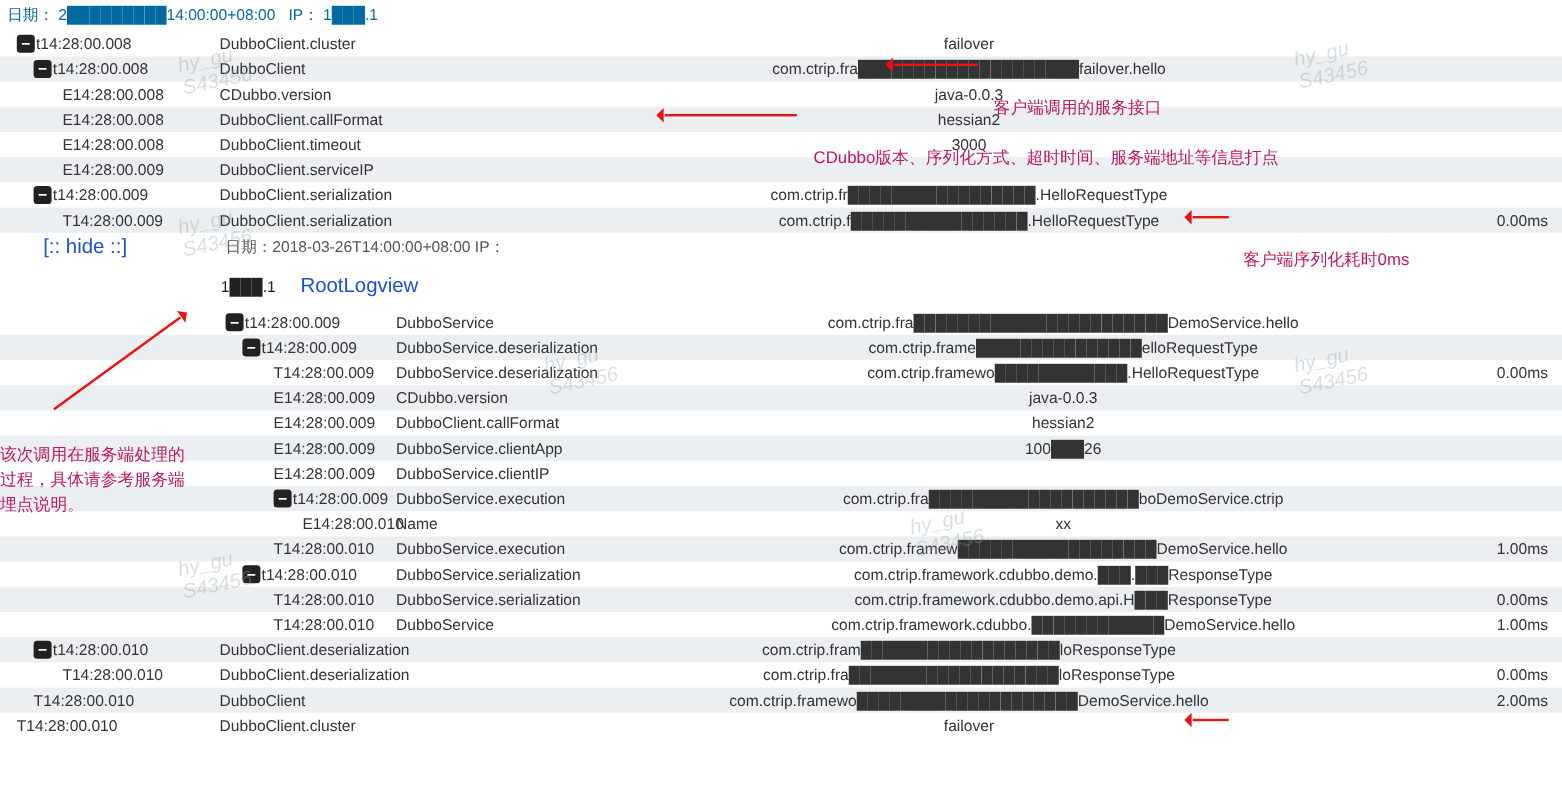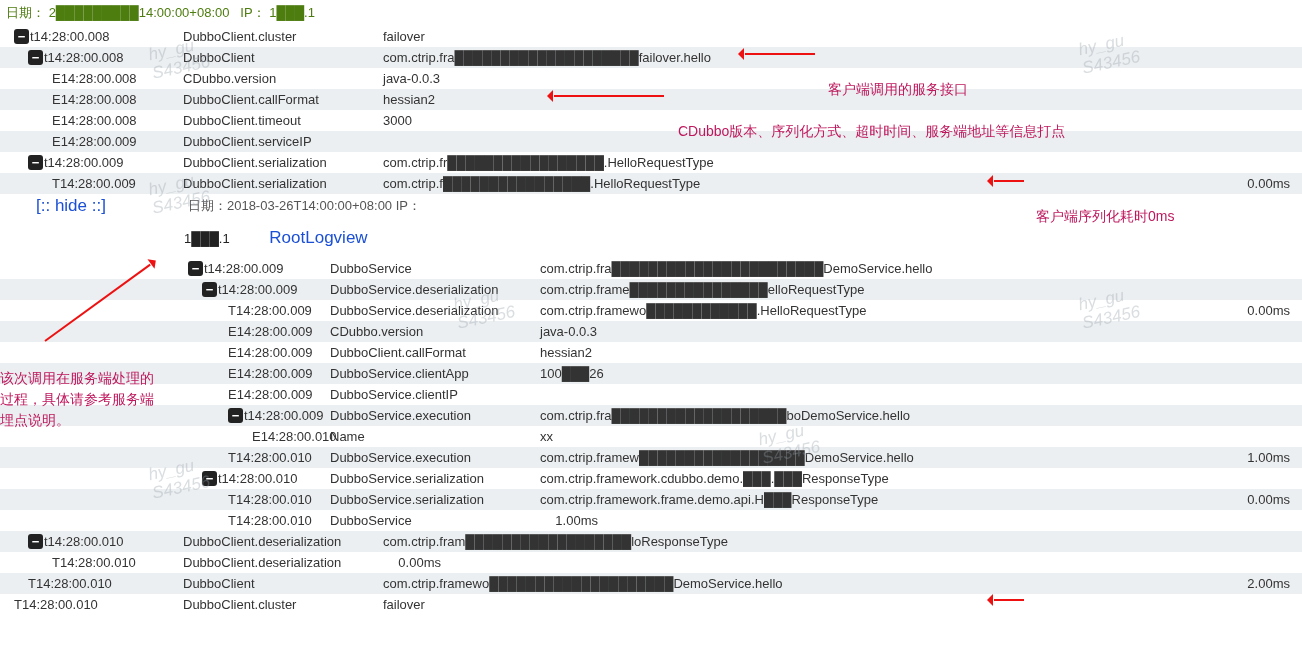--- a/index.html
+++ b/index.html
@@ -6,34 +6,34 @@
     body {
       font-family: Arial, "Helvetica Neue", sans-serif;
       font-size: 13px;
       color: #333;
       background: #fff;
       width: 1302px;
       position: relative;
     }
     .header {
       padding: 4px 6px;
-      color: #4d7c0f;
+      color: #0369a1;
       font-size: 13px;
     }
     .row {
       display: flex;
       align-items: center;
       height: 21px;
       padding: 0 0 0 0;
       white-space: nowrap;
     }
     .row.alt { background: #eceff1; }
     .col-time { width: 183px; display: flex; align-items: center; }
     .col-name { width: 200px; }
-    .col-value { flex: 1; }
+    .col-value { flex: 1; text-align: center; }
     .col-ms { width: 70px; text-align: right; padding-right: 12px; }
     
     
     .indent-0 .col-time { padding-left: 14px; }
     .indent-1 .col-time { padding-left: 28px; }
     .indent-2 .col-time { padding-left: 52px; }
     
     .nested .col-time { width: 330px; }
     .nested .col-name { width: 210px; }
     .nested .indent-0 .col-time { padding-left: 188px; }
@@ -62,21 +62,21 @@
       font-size: 17px;
     }
     .ip-line {
       padding: 10px 0 10px 184px;
       color: #222;
       font-size: 13px;
     }
     .rootlog {
       color: #1a4fd6;
       font-size: 17px;
-      margin-left: 36px;
+      margin-left: 17px;
       cursor: pointer;
     }
     
     
     .anno {
       position: absolute;
       color: #be185d;
       font-size: 14px;
       white-space: nowrap;
       margin-top: 36px;
@@ -267,21 +267,21 @@
       </div>
       <div class="col-name">DubboService.clientIP</div>
       <div class="col-ms"></div>
     </div>
     <div class="row indent-2 alt">
       <div class="col-time">
         <span class="toggle">−</span>
         <span>t14:28:00.009</span>
       </div>
       <div class="col-name">DubboService.execution</div>
-      <div class="col-value">com.ctrip.fra███████████████████boDemoService.hello</div>
+      <div class="col-value">com.ctrip.fra███████████████████boDemoService.ctrip</div>
       <div class="col-ms"></div>
     </div>
     <div class="row indent-3">
       <div class="col-time">
         <span>E14:28:00.010</span>
       </div>
       <div class="col-name">Name</div>
       <div class="col-value">xx</div>
       <div class="col-ms"></div>
     </div>
@@ -300,47 +300,49 @@
       </div>
       <div class="col-name">DubboService.serialization</div>
       <div class="col-value">com.ctrip.framework.cdubbo.demo.███.███ResponseType</div>
       <div class="col-ms"></div>
     </div>
     <div class="row indent-2 alt">
       <div class="col-time">
         <span>T14:28:00.010</span>
       </div>
       <div class="col-name">DubboService.serialization</div>
-      <div class="col-value">com.ctrip.framework.frame.demo.api.H███ResponseType</div>
+      <div class="col-value">com.ctrip.framework.cdubbo.demo.api.H███ResponseType</div>
       <div class="col-ms">0.00ms</div>
     </div>
     <div class="row indent-2">
       <div class="col-time">
         <span>T14:28:00.010</span>
       </div>
       <div class="col-name">DubboService</div>
+      <div class="col-value">com.ctrip.framework.cdubbo.████████████DemoService.hello</div>
       <div class="col-ms">1.00ms</div>
     </div>
   </div>
 
 <div id="block3">
     <div class="row indent-1 alt">
       <div class="col-time">
         <span class="toggle">−</span>
         <span>t14:28:00.010</span>
       </div>
       <div class="col-name">DubboClient.deserialization</div>
       <div class="col-value">com.ctrip.fram██████████████████loResponseType</div>
       <div class="col-ms"></div>
     </div>
     <div class="row indent-2">
       <div class="col-time">
         <span>T14:28:00.010</span>
       </div>
       <div class="col-name">DubboClient.deserialization</div>
+      <div class="col-value">com.ctrip.fra███████████████████loResponseType</div>
       <div class="col-ms">0.00ms</div>
     </div>
     <div class="row indent-1 alt">
       <div class="col-time">
         <span>T14:28:00.010</span>
       </div>
       <div class="col-name">DubboClient</div>
       <div class="col-value">com.ctrip.framewo████████████████████DemoService.hello</div>
       <div class="col-ms">2.00ms</div>
     </div>

